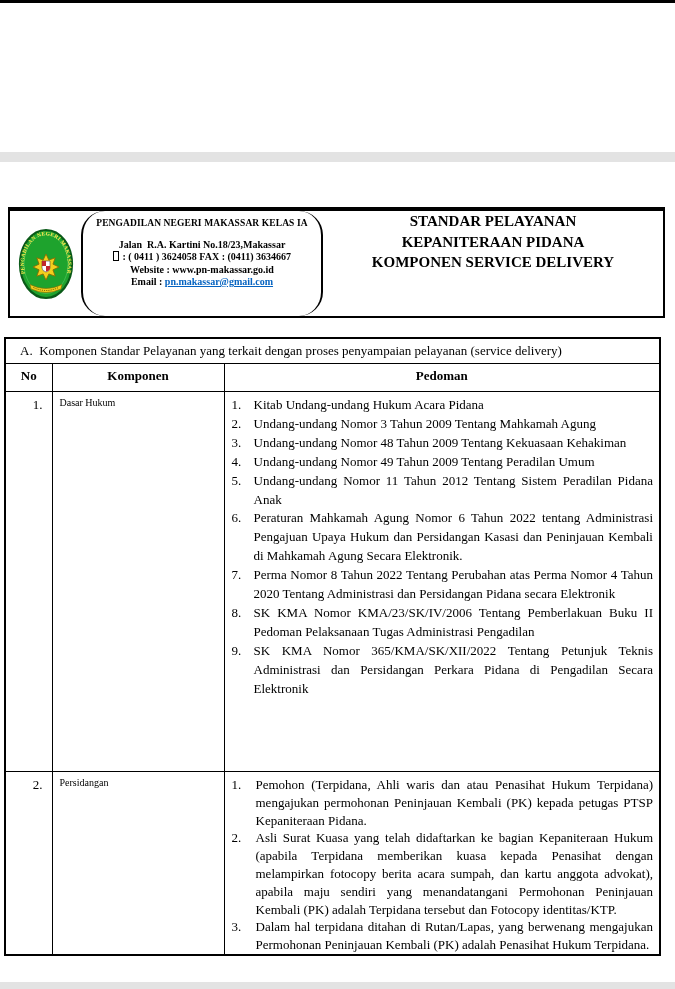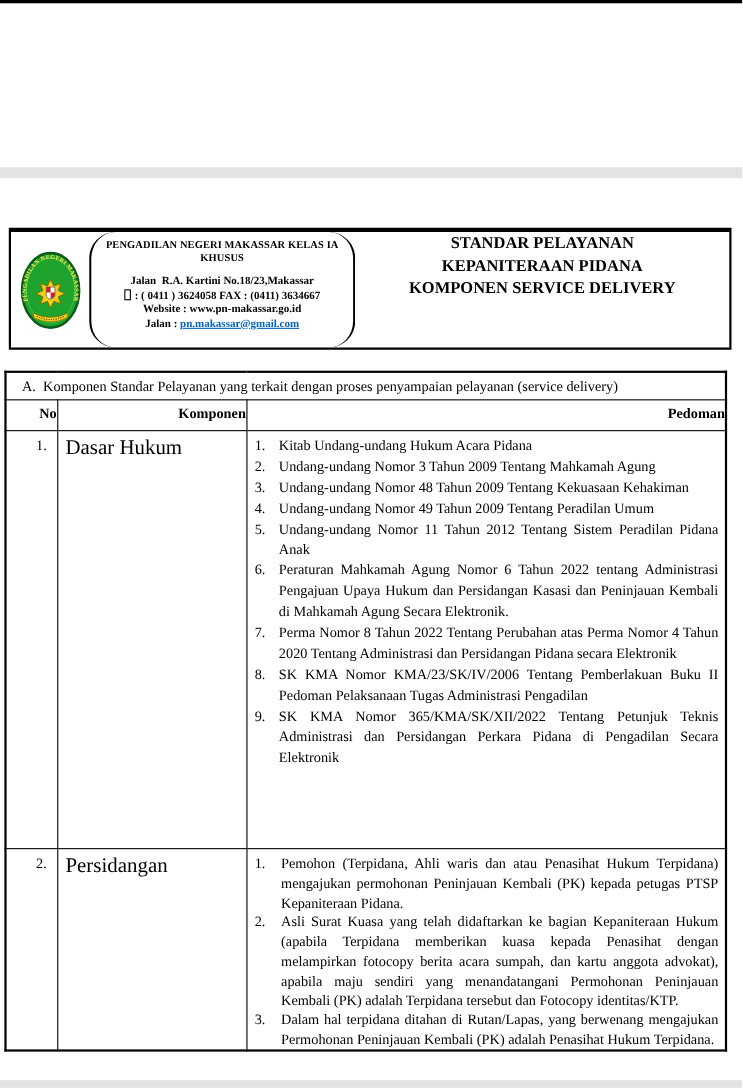--- a/index.html
+++ b/index.html
@@ -28,23 +28,23 @@
   .tofu { display:inline-block; width:4px; height:8px; border:1px solid #000; vertical-align:-1px; margin-right:1px; }
   .email-link { color:#0563c1; text-decoration:underline; }
   .lh-title { flex:1; display:flex; flex-direction:column; justify-content:flex-start; align-items:center;
               font-weight:bold; font-size:15px; line-height:20.5px; text-align:center; }
 
   
   table.service { position:absolute; top:337px; left:4px; width:657px;
                   border-collapse:collapse; table-layout:fixed; border:2px solid #000; }
   table.service td, table.service th { border:1.5px solid #000; box-sizing:border-box; }
   .sec-head td { font-size:13px; font-weight:normal; padding:4px 4px 4px 14px; white-space:pre-wrap; }
-  .col-head th { font-size:13px; font-weight:bold; text-align:right; padding:4px 0 7px 0; }
+  .col-head th { font-size:13px; font-weight:bold; text-align:center; padding:4px 0 7px 0; }
   td.cell-no { text-align:right; vertical-align:top; padding:5px 9px 0 0; font-size:13px; }
-  td.cell-comp { vertical-align:top; padding:5px 0 0 7px; font-size:19px; }
+  td.cell-comp { vertical-align:top; padding:5px 0 0 7px; font-size:10px; }
   td.cell-uraian { vertical-align:top; padding:4px 4px 0 0; }
   ol.uraian { list-style:none; margin:0; padding:0; }
   ol.uraian li { position:relative; padding-left:29px; padding-right:2px; text-align:justify;
                  font-size:13px; line-height:18.9px; }
   ol.uraian li .li-num { position:absolute; left:7px; top:0; }
   tr.row-2 ol.uraian li { line-height:17.8px; padding-left:31px; }
 </style>
 </head>
 <body>
 
@@ -69,27 +69,26 @@
         <path d="M24,34 h4 v5 h-4 z" fill="#c0272d"></path>
         <path d="M28,39 h4 v2 q0,2.6 -4,3.6 z" fill="#c0272d"></path>
         <path d="M12,57.5 Q28,65.5 44,57.5 L43,62 Q28,69 13,62 Z" fill="#f2cf1d" stroke="#8a6400" stroke-width="0.6"></path>
         <path d="M15.5,60.5 Q28,66.5 40.5,60.5" stroke="#5a4300" stroke-width="1" stroke-dasharray="1 1.2" fill="none"></path>
       </svg>
     </div>
 
     <div class="lh-info">
       <div class="lh-name">
         <div>PENGADILAN NEGERI MAKASSAR KELAS IA</div>
-        <div>KHUSUS</div>
       </div>
       <div class="lh-contact">
         <div class="pre">Jalan  R.A. Kartini No.18/23,Makassar</div>
         <div><span class="tofu"></span><span> : ( 0411 ) 3624058 FAX : (0411) 3634667</span></div>
         <div>Website : www.pn-makassar.go.id</div>
-        <div><span>Jalan : </span><a href="#" class="email-link">pn.makassar@gmail.com</a></div>
+        <div><span>Email : </span><a href="#" class="email-link">pn.makassar@gmail.com</a></div>
       </div>
     </div>
 
     <div class="lh-title">
       <div>STANDAR PELAYANAN</div>
       <div>KEPANITERAAN PIDANA</div>
       <div>KOMPONEN SERVICE DELIVERY</div>
     </div>
   </div>
 

